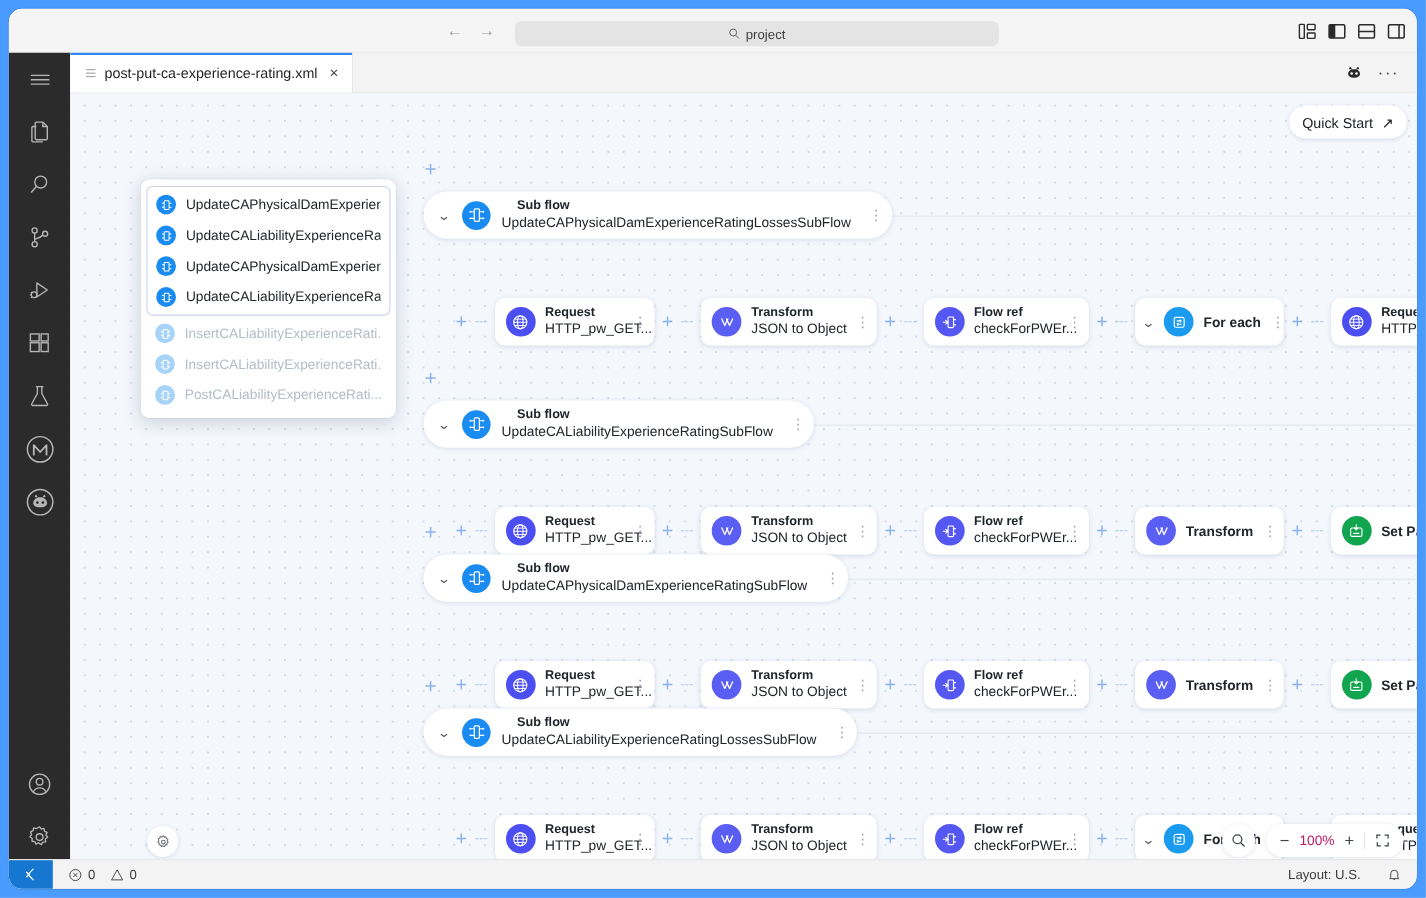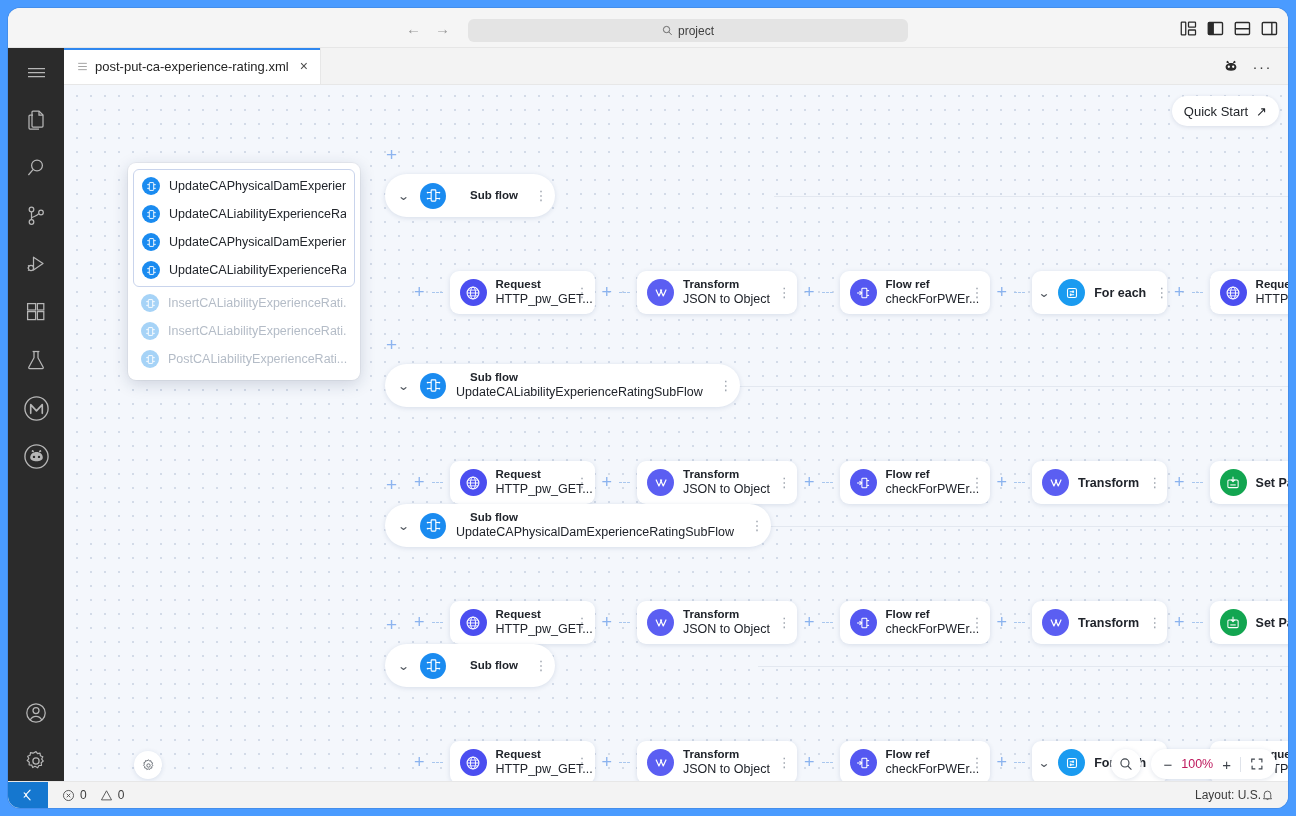--- a/index.html
+++ b/index.html
@@ -257,21 +257,21 @@
     border-top: 1px solid #e7e7e7;
     display: flex; align-items: center;
   }
   .sb-remote {
     width: 40px; height: 27px; background: #1577cf;
     display: flex; align-items: center; justify-content: center;
     color: #fff;
   }
   .sb-group { display: flex; align-items: center; gap: 13px; padding-left: 14px; }
   .sb-item { display: flex; align-items: center; gap: 5px; font-size: 12px; color: #3b3b3b; }
-  .sb-right { margin-left: auto; display: flex; align-items: center; gap: 0; padding-right: 14px; }
+  .sb-right { margin-left: auto; display: flex; align-items: center; gap: 24px; padding-right: 14px; }
 </style>
 </head>
 <body>
 
 <div id="root">
 <div class="window">
 
   <div class="titlebar">
     <div class="nav-arrows">
       <span class="nav-arrow">←</span>
@@ -454,20 +454,21 @@
                     <circle cx="1.9" cy="12.6" r="1.05" fill="#fff" stroke="none"></circle>
                 <line x1="11.8" y1="5.4" x2="15.8" y2="5.4"></line>
                     <circle cx="16.1" cy="5.4" r="1.05" fill="#fff" stroke="none"></circle>
                 <line x1="11.8" y1="12.6" x2="15.8" y2="12.6"></line>
                     <circle cx="16.1" cy="12.6" r="1.05" fill="#fff" stroke="none"></circle>
               </g>
             </svg>
           </span>
           <span class="sf-text">
             <div class="sf-title">Sub flow</div>
+            <div class="sf-sub">UpdateCAPhysicalDamExperienceRatingLossesSubFlow</div>
           </span>
           <span class="kebab">⋮</span>
         </div>
       </div>
 
       <div class="flow-row rowflex gap8" style="top:186px;left:350px;">
         <span class="plus-std">+</span>
         <span class="connector"></span>
         <div class="node" style="width:145px">
           <span class="node-icon ic-http">
@@ -792,20 +793,21 @@
                     <circle cx="1.9" cy="12.6" r="1.05" fill="#fff" stroke="none"></circle>
                 <line x1="11.8" y1="5.4" x2="15.8" y2="5.4"></line>
                     <circle cx="16.1" cy="5.4" r="1.05" fill="#fff" stroke="none"></circle>
                 <line x1="11.8" y1="12.6" x2="15.8" y2="12.6"></line>
                     <circle cx="16.1" cy="12.6" r="1.05" fill="#fff" stroke="none"></circle>
               </g>
             </svg>
           </span>
           <span class="sf-text">
             <div class="sf-title">Sub flow</div>
+            <div class="sf-sub">UpdateCALiabilityExperienceRatingLossesSubFlow</div>
           </span>
           <span class="kebab">⋮</span>
         </div>
       </div>
 
       <div class="flow-row rowflex gap8" style="top:656px;left:350px;">
         <span class="plus-std">+</span>
         <span class="connector"></span>
         <div class="node" style="width:145px">
           <span class="node-icon ic-http">

